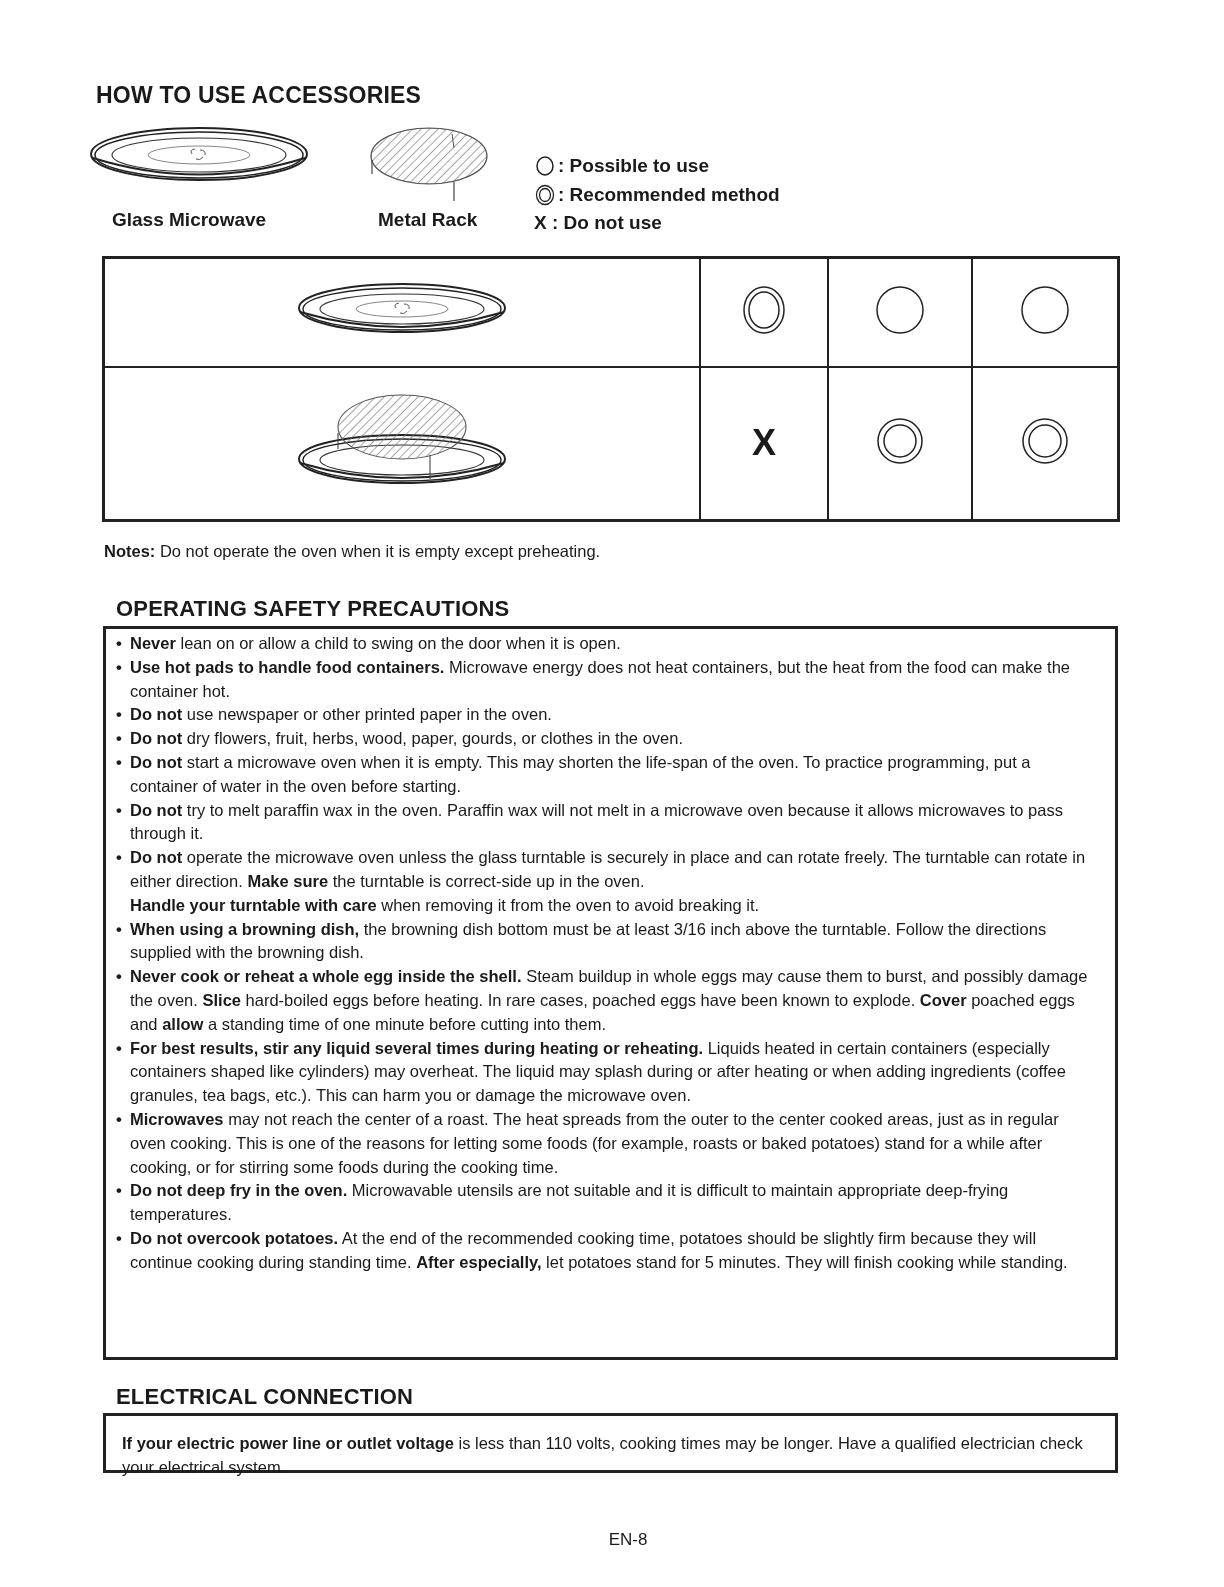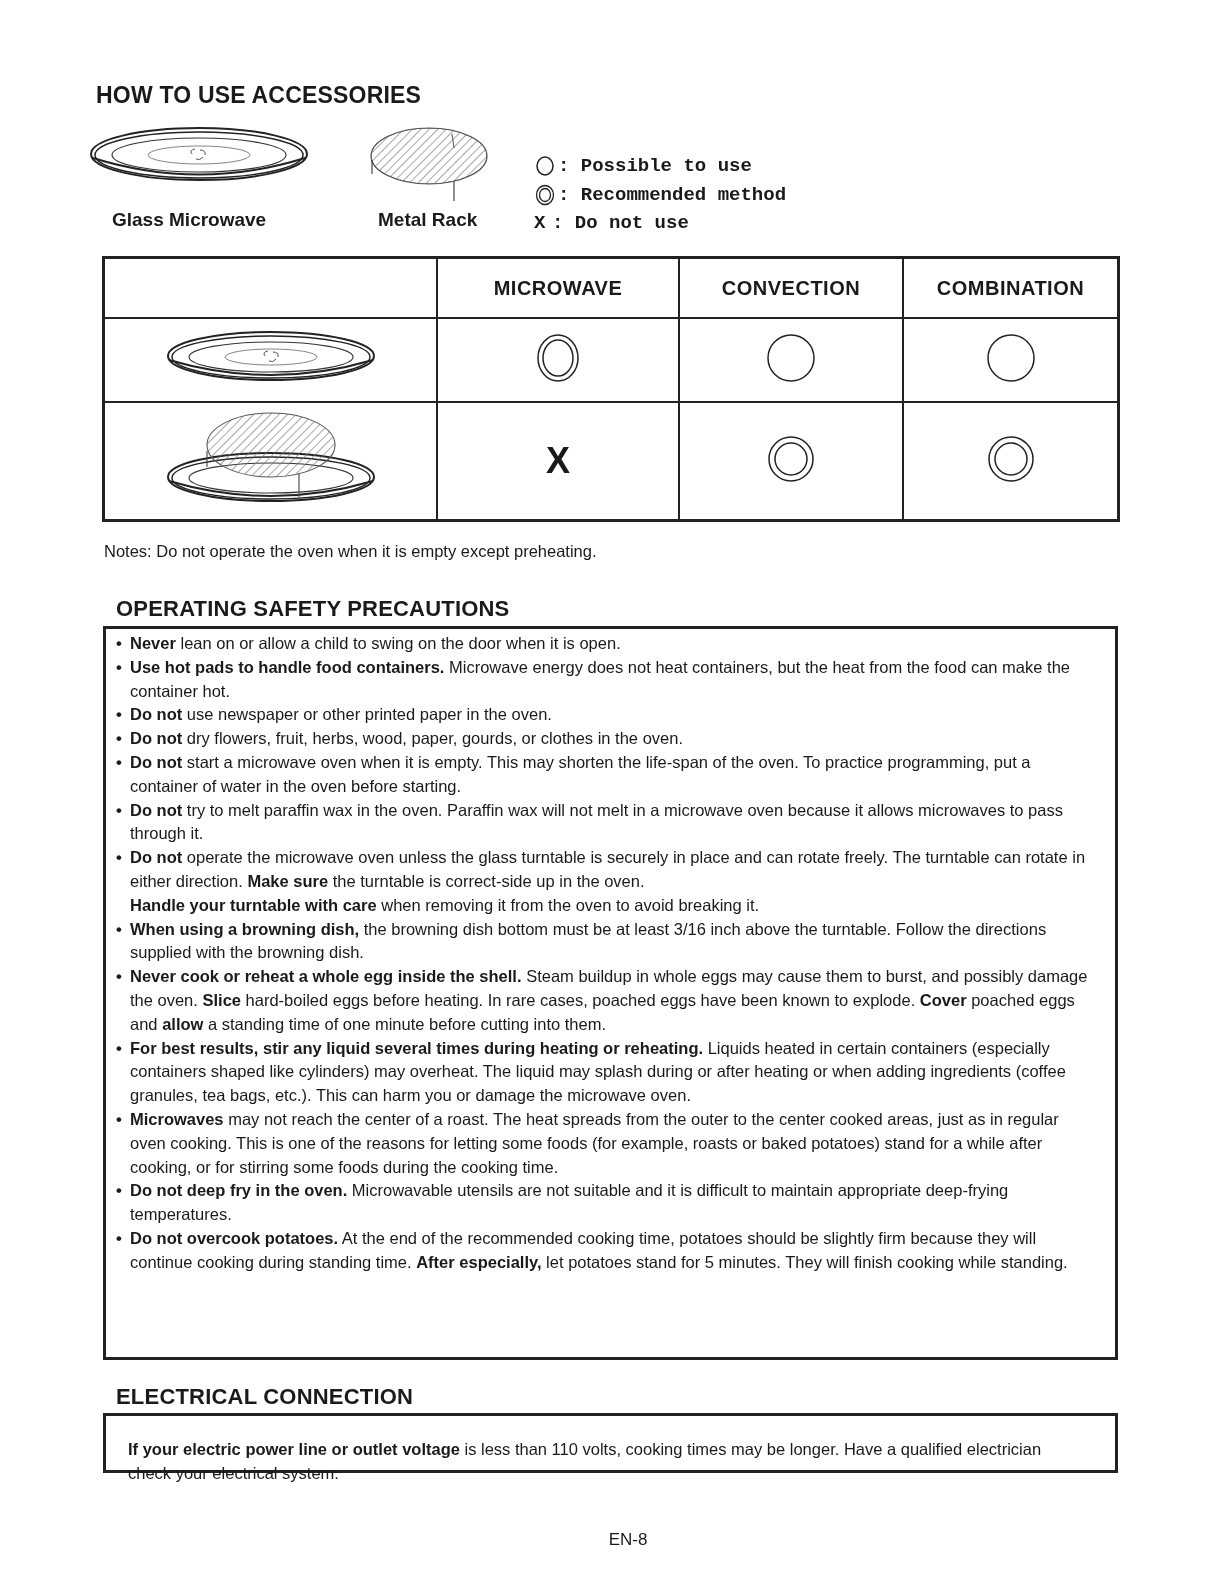--- a/index.html
+++ b/index.html
@@ -6,45 +6,45 @@
   body {
     width: 1224px; height: 1587px; position: relative; overflow: hidden;
     font-family: "Liberation Sans", "DejaVu Sans", sans-serif; color: #1a1a1a;
   }
   .abs { position: absolute; }
   h1.title {
     position: absolute; left: 80px; top: 66px; margin: 16px;
     font-size: 23px; font-weight: bold; letter-spacing: 0.2px;
   }
   .acc-label { position: absolute; font-size: 19px; font-weight: bold; }
-  .legend { position: absolute; left: 534px; top: 152px; font-size: 19px; font-weight: bold; line-height: 28.5px; font-family: Liberation Mono, monospace; }
+  .legend { position: absolute; left: 534px; top: 152px; font-size: 19px; font-weight: bold; line-height: 28.5px; }
   .legend-row { display: flex; align-items: center; white-space: nowrap; }
   .legend-row .sym { display: inline-flex; width: 22px; height: 22px; align-items: center; justify-content: center; margin-right: 2px; }
 
   table.acc {
     position: absolute; left: 102px; top: 256px; width: 1018px; height: 266px;
     border-collapse: collapse; border: 3px solid #222;
   }
   table.acc td, table.acc th { border: 2px solid #222; padding: 0; text-align: center; vertical-align: middle; }
   table.acc th { font-size: 20px; font-weight: bold; letter-spacing: 0.5px; height: 58px; }
   table.acc tr.r1 td { height: 82px; }
   table.acc tr.r2 td { height: 116px; }
   .xmark { font-size: 36px; font-weight: bold; font-family: "Liberation Sans", sans-serif; }
 
   .notes { position: absolute; left: 104px; top: 542px; font-size: 16.5px; }
-  .notes b { font-weight: normal; }
+  .notes b { font-weight: bold; }
 
   h2.sec { position: absolute; margin: 4px; font-size: 22px; font-weight: bold; letter-spacing: 0.2px; }
 
   .box { position: absolute; border: 3px solid #222; box-sizing: border-box; }
   .box ul { list-style: none; margin: 0; padding: 0; }
   .box li { position: relative; padding-left: 24px; font-size: 16.5px; line-height: 23.8px; }
   .box li .bullet { position: absolute; left: 10px; top: 0; font-weight: bold; }
   .box li b { font-weight: bold; text-align: right; }
-  .elec p { margin: 16px; font-size: 16.5px; line-height: 23.8px; }
+  .elec p { margin: 10px; font-size: 16.5px; line-height: 23.8px; }
 
   .pageno { position: absolute; left: 16px; width: 1224px; top: 1530px; text-align: center; font-size: 17px; }
 </style>
 </head>
 <body>
 
 <h1 class="title">HOW TO USE ACCESSORIES</h1>
 
 <svg class="abs" style="left:88px;top:125px" width="222" height="62" viewBox="0 0 222 62">
   <ellipse cx="111" cy="29" rx="108" ry="26" fill="none" stroke="#222" stroke-width="2"></ellipse>
@@ -92,26 +92,20 @@
     <span>: Recommended method</span>
   </div>
   <div class="legend-row">
     <span class="sym" style="width:16px;justify-content:flex-start">X</span>
     <span>: Do not use</span>
   </div>
 </div>
 
 <table class="acc">
   <tbody>
-      <tr>
-    <th style="width:331px"></th>
-    <th style="width:240px">MICROWAVE</th>
-    <th style="width:222px">CONVECTION</th>
-    <th>COMBINATION</th>
-  </tr>
   <tr class="r1">
     <td>
       <svg width="212" height="56" viewBox="0 0 212 56">
         <ellipse cx="106" cy="26" rx="103" ry="24" fill="none" stroke="#222" stroke-width="2"></ellipse>
         <ellipse cx="106" cy="27" rx="99" ry="21" fill="none" stroke="#222" stroke-width="1.4"></ellipse>
         <path d="M4 30 Q106 60 208 30" fill="none" stroke="#222" stroke-width="2"></path>
         <ellipse cx="106" cy="27" rx="82" ry="15" fill="none" stroke="#333" stroke-width="1.1"></ellipse>
         <ellipse cx="106" cy="27" rx="46" ry="8" fill="none" stroke="#666" stroke-width="0.8"></ellipse>
         <path d="M100 26 q-3 -4 3 -5 M108 22 q6 0 5 5 M104 31 q4 2 7 -2" fill="none" stroke="#555" stroke-width="1"></path>
       </svg>

